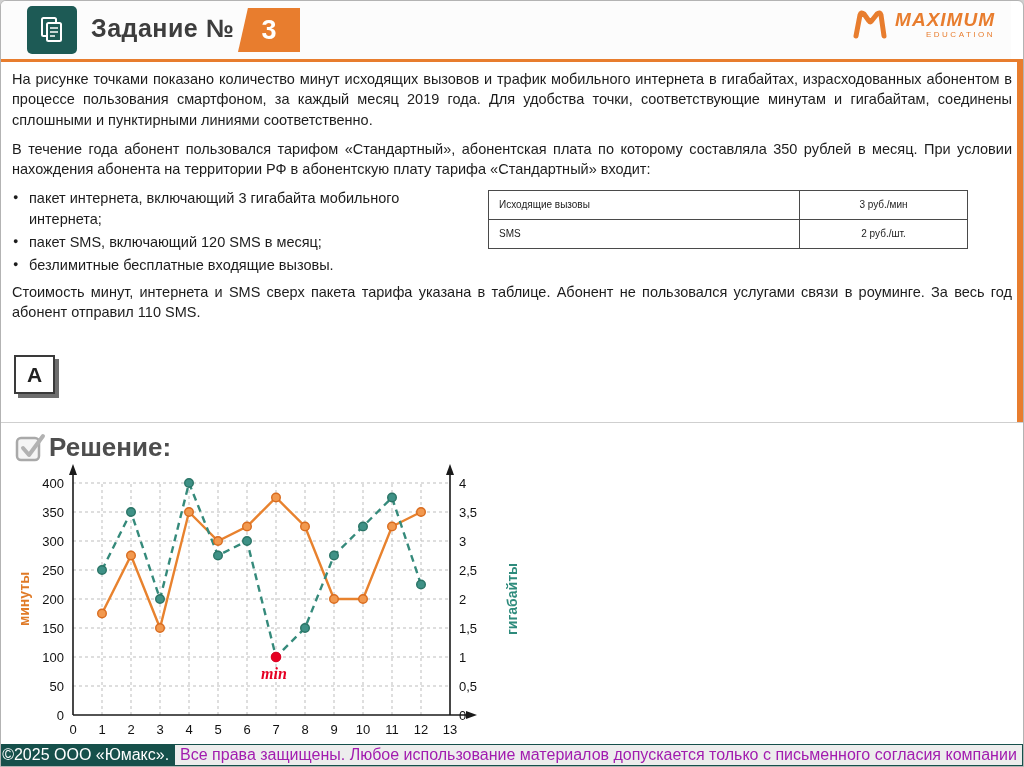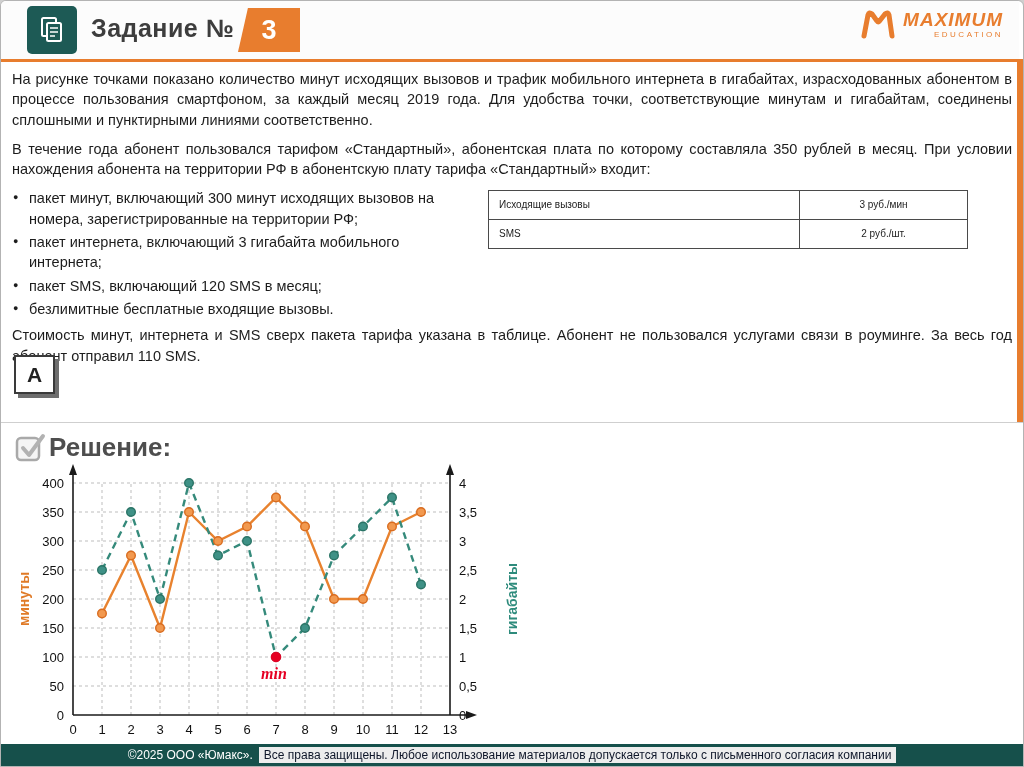--- a/index.html
+++ b/index.html
@@ -1,21 +1,21 @@
 <!DOCTYPE html>
 <html><head>
 <meta charset="utf-8">
 <style>
   * { margin:0; padding:0; box-sizing:border-box; }
   html,body { width:1024px; height:767px; }
   body { background:#cfcfcf; font-family:"Liberation Sans", sans-serif; position:relative; }
   .slide { position:absolute; inset:0; background:#ffffff; border:1px solid #b3b3b3; border-radius:6px 6px 0 0; overflow:hidden; }
 
   
-  .header { position:absolute; top:0; left:0; right:4px; height:58px; background:#fcfcfc; }
+  .header { position:absolute; top:0; left:0; right:12px; height:58px; background:#fcfcfc; }
   .doc-icon-box { position:absolute; left:26px; top:5px; width:50px; height:48px; background:#1d5a55; border-radius:5px; display:flex; align-items:center; justify-content:center; }
   .header-title { position:absolute; left:90px; top:13px; font-size:25px; font-weight:bold; color:#3d3d3d; letter-spacing:.5px; }
   .task-number { position:absolute; left:237px; top:7px; width:62px; height:44px; background:#e87d2e; color:#fff; font-size:27px; font-weight:bold; display:flex; align-items:center; justify-content:center; clip-path:polygon(16% 0, 100% 0, 100% 100%, 0 100%); box-shadow:2px 3px 5px rgba(0,0,0,.35); }
   .logo { position:absolute; right:16px; top:7px; display:flex; align-items:center; gap:7px;text-align:center; }
   .logo-text { display:flex; flex-direction:column; align-items:flex-end; }
   .logo-name { color:#e87d2e; font-weight:bold; font-style:italic; font-size:19px; letter-spacing:1px; }
   .logo-sub { color:#e87d2e; font-size:8px; letter-spacing:2.5px; margin-top:-1px; }
   .orange-rule { position:absolute; top:58px; left:0; right:0; height:3px; background:#e87d2e; }
   .right-stripe { position:absolute; right:0; top:61px; width:6px; height:360px; background:#e87d2e; }
 
@@ -44,23 +44,23 @@
   .chart-wrap { position:absolute; left:16px; top:456px; width:540px; height:300px; }
   .grid { stroke:#bdbdbd; stroke-width:1; stroke-dasharray:3 3; }
   .axis { stroke:#1a1a1a; stroke-width:1.6; }
   .axisfill { fill:#1a1a1a; }
   .tick { font-size:13px; fill:#111; font-family:"Liberation Sans", sans-serif; }
   .min-label { font-size:16px; font-style:italic; font-weight:bold; fill:#e60023; font-family:"Liberation Serif", serif; }
   .ltitle { font-size:14px; font-weight:bold; fill:#e07b28; font-family:"Liberation Sans", sans-serif; }
   .rtitle { font-size:14px; font-weight:bold; fill:#2e8b7c; font-family:"Liberation Sans", sans-serif; }
 
   
-  .footer { position:absolute; left:0; right:0; bottom:0; height:22px; background:#16504b; display:flex; align-items:center; justify-content:center; font-size:12px; white-space:nowrap; }
+  .footer { position:absolute; left:0; right:0; bottom:0; height:22px; background:#16504b; display:flex; align-items:center; justify-content:center; font-size:16px; white-space:nowrap; }
   .f-left { color:#ffffff; }
-  .f-right { background:#ededed; color:#0f172a; padding:1px 5px; margin-left:6px; }
+  .f-right { background:#ededed; color:#a21caf; padding:1px 5px; margin-left:6px; }
 </style>
 </head>
 <body>
 
 <div class="slide">
 
   <div class="header">
     <div class="doc-icon-box">
       <svg width="30" height="30" viewBox="0 0 30 30">
         <rect x="5" y="3" width="14" height="18" rx="1.5" fill="none" stroke="#ffffff" stroke-width="2"></rect>
@@ -96,21 +96,20 @@
           <td class="val">3 руб./мин</td>
         </tr>
         <tr>
           <td>SMS</td>
           <td class="val">2 руб./шт.</td>
         </tr>
       </tbody>
     </table>
 
     <ul class="bullets">
-      <li>пакет минут, включающий 300 минут исходящих вызовов на номера, зарегистрированные на территории РФ;</li>
       <li>пакет интернета, включающий 3 гигабайта мобильного интернета;</li>
       <li>пакет SMS, включающий 120 SMS в месяц;</li>
       <li>безлимитные бесплатные входящие вызовы.</li>
     </ul>
     <p class="para">Стоимость минут, интернета и SMS сверх пакета тарифа указана в таблице. Абонент не пользовался услугами связи в роуминге. За весь год абонент отправил 110 SMS.</p>
   </div>
 
   <div class="question">
     <div class="q-letter">А</div>
   </div>

